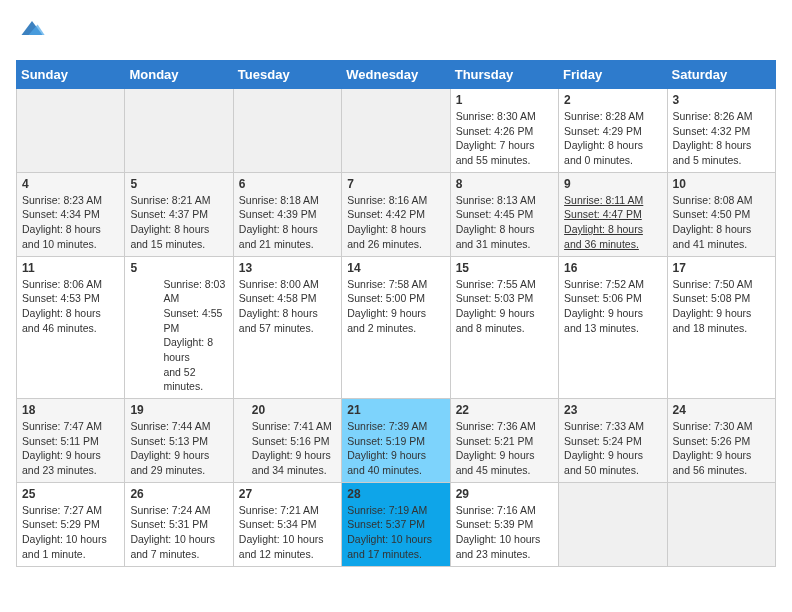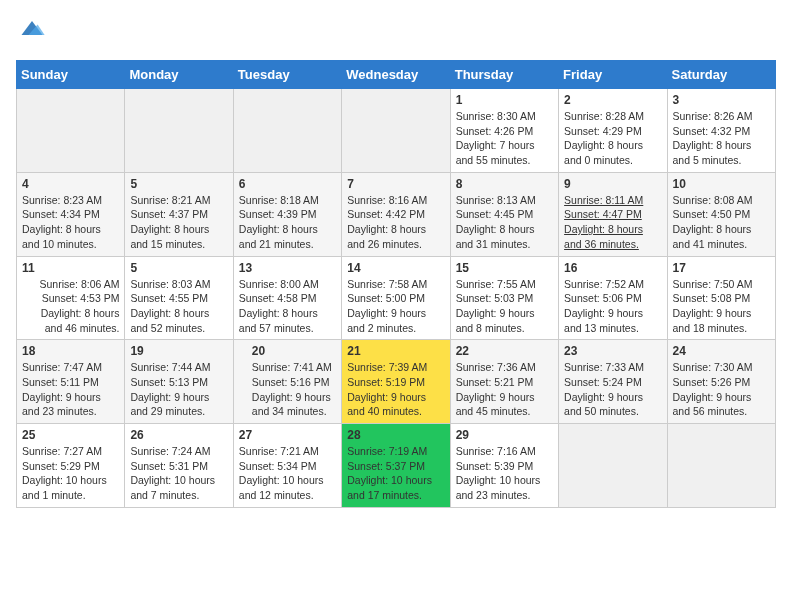--- a/index.html
+++ b/index.html
@@ -195,28 +195,28 @@
           <span class="day-num">10</span>
           <div class="day-info" style="white-space: pre-line;">Sunrise: 8:08 AM
 Sunset: 4:50 PM
 Daylight: 8 hours
 and 41 minutes.</div>
         </td>
       </tr>
       <tr>
         <td style="background: rgb(255, 255, 255); margin-top: 48px;">
           <span class="day-num">11</span>
-          <div class="day-info" style="white-space: pre-line; text-align: right;">Sunrise: 8:06 AM
+          <div class="day-info" style="white-space: pre-line;">Sunrise: 8:06 AM
 Sunset: 4:53 PM
 Daylight: 8 hours
 and 46 minutes.</div>
         </td>
         <td style="background: rgb(255, 255, 255);">
           <span class="day-num">5</span>
-          <div class="day-info" style="white-space: pre-line;">Sunrise: 8:03 AM
+          <div class="day-info" style="white-space: pre-line; margin-left: 33px;">Sunrise: 8:03 AM
 Sunset: 4:55 PM
 Daylight: 8 hours
 and 52 minutes.</div>
         </td>
         <td style="background: rgb(255, 255, 255);">
           <span class="day-num">13</span>
           <div class="day-info" style="white-space: pre-line;">Sunrise: 8:00 AM
 Sunset: 4:58 PM
 Daylight: 8 hours
 and 57 minutes.</div>
@@ -265,21 +265,21 @@
 Daylight: 9 hours
 and 29 minutes.</div>
         </td>
         <td style="background: rgb(245, 245, 245); padding-left: 18px;">
           <span class="day-num">20</span>
           <div class="day-info" style="white-space: pre-line;">Sunrise: 7:41 AM
 Sunset: 5:16 PM
 Daylight: 9 hours
 and 34 minutes.</div>
         </td>
-        <td style="background: #fde047; margin-left: 28px;">
+        <td style="background: #7dd3fc; margin-left: 28px;">
           <span class="day-num">21</span>
           <div class="day-info" style="white-space: pre-line;">Sunrise: 7:39 AM
 Sunset: 5:19 PM
 Daylight: 9 hours
 and 40 minutes.</div>
         </td>
         <td style="background: rgb(245, 245, 245);">
           <span class="day-num">22</span>
           <div class="day-info" style="white-space: pre-line;">Sunrise: 7:36 AM
 Sunset: 5:21 PM
@@ -316,21 +316,21 @@
 Daylight: 10 hours
 and 7 minutes.</div>
         </td>
         <td style="background: rgb(255, 255, 255);">
           <span class="day-num">27</span>
           <div class="day-info" style="white-space: pre-line;">Sunrise: 7:21 AM
 Sunset: 5:34 PM
 Daylight: 10 hours
 and 12 minutes.</div>
         </td>
-        <td style="background: #22c55e; margin-left: 24px;">
+        <td style="background: #0ea5e9; margin-left: 24px;">
           <span class="day-num">28</span>
           <div class="day-info" style="white-space: pre-line;">Sunrise: 7:19 AM
 Sunset: 5:37 PM
 Daylight: 10 hours
 and 17 minutes.</div>
         </td>
         <td style="background: rgb(255, 255, 255);">
           <span class="day-num">29</span>
           <div class="day-info" style="white-space: pre-line;">Sunrise: 7:16 AM
 Sunset: 5:39 PM

